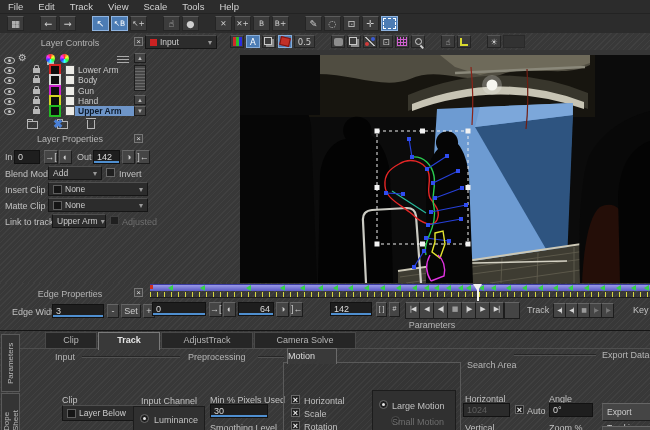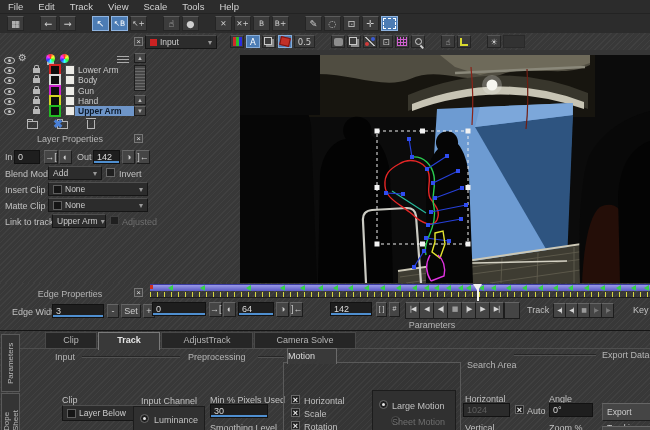--- a/index.html
+++ b/index.html
@@ -140,20 +140,21 @@
       <span class="tool">✎</span>
       <span class="tool">◌</span>
       <span class="tool">⊡</span>
       <span class="tool">✛</span>
       <span class="tool active">
         <i class="ic-marq"></i>
       </span>
     </div>
 
   <div class="ab hatch" style="left:0;top:33px;width:650px;height:17px;z-index:2">
+    <div class="ptitle ab" style="left:0;top:5px;width:140px">Layer Controls</div>
     <span class="xbtn ab" style="left:134px;top:4px"></span>
     <div class="dd ab" style="left:145px;top:2px;width:72px">
       <span class="dsw" style="border: none; background-color: rgb(204, 34, 34);"></span>
       <span>Input</span>
     </div>
     <div class="ab" style="left:230px;top:2px;display:flex;gap:2px;align-items:center">
         <span class="vtool">
           <i class="ic-rgb"></i>
         </span>
         <span class="vtool active">A</span>
@@ -429,21 +430,21 @@
         <span class="kf" style="left: 466px; top: 0px; border-right-color: rgb(53, 208, 74);"></span>
         <span class="kf" style="left: 481px; top: 0px; border-right-color: rgb(53, 208, 74);"></span>
         <span class="kf" style="left: 494px; top: 0px; border-right-color: rgb(53, 208, 74);"></span>
       </div>
     <div class="ab" style="left:150px;top:9px;width:500px;height:6px;
          background:repeating-linear-gradient(90deg,#d6d640 0 1px,transparent 1px 7px);border-bottom:1px solid #1d1d1d"></div>
 
     <div class="fld acc ab" style="left:152px;top:19px;width:54px">0</div>
     <div class="btn ab" style="left:209px;top:19px;width:13px;height:15px">→[</div>
     <div class="btn ab" style="left:223px;top:19px;width:13px;height:15px">◐</div>
-    <div class="fld acc ab" style="left:238px;top:19px;width:36px;text-align:left">64</div>
+    <div class="fld acc ab" style="left:238px;top:19px;width:36px;text-align:right">64</div>
     <div class="btn ab" style="left:276px;top:19px;width:13px;height:15px">◑</div>
     <div class="btn ab" style="left:290px;top:19px;width:13px;height:15px">]←</div>
     <div class="fld acc ab" style="left:330px;top:19px;width:42px">142</div>
     <div class="btn ab" style="left:376px;top:19px;width:11px;height:15px;font-size:7px">[ ]</div>
     <div class="btn ab" style="left:389px;top:19px;width:11px;height:15px;font-size:7px">#</div>
 
     <div class="tbtn" style="left:405px;top:19px">|◀</div>
     <div class="tbtn" style="left:419px;top:19px">◀</div>
     <div class="tbtn" style="left:433px;top:19px">◀|</div>
     <div class="tbtn" style="left:447px;top:19px;color:#9a9a9a">■</div>
@@ -496,21 +497,21 @@
     <span class="cb ab" style="left:291px;top:64px"></span>
     <span class="lbl ab" style="left:304px;top:65px">Horizontal</span>
     <span class="cb ab" style="left:291px;top:77px"></span>
     <span class="lbl ab" style="left:304px;top:78px">Scale</span>
     <span class="cb ab" style="left:291px;top:90px"></span>
     <span class="lbl ab" style="left:304px;top:91px">Rotation</span>
     <div class="inbox" style="left:372px;top:59px;width:82px;height:40px">
       <span class="radio on ab" style="left:6px;top:9px"></span>
       <span class="lbl ab" style="left:19px;top:10px">Large Motion</span>
       <span class="radio off ab" style="left:6px;top:25px"></span>
-      <span class="lbl dim ab" style="left:19px;top:26px">Sheet Motion</span>
+      <span class="lbl dim ab" style="left:19px;top:26px">Small Motion</span>
     </div>
 
     <span class="gtitle" style="left:467px;top:29px">Search Area</span>
     <div class="gline" style="left:514px;top:23px;width:82px"></div>
     <span class="lbl ab" style="left:465px;top:63px">Horizontal</span>
     <div class="fld dis ab" style="left:463px;top:72px;width:47px">1024</div>
     <span class="cb ab" style="left:515px;top:74px"></span>
     <span class="lbl ab" style="left:527px;top:75px">Auto</span>
     <span class="lbl ab" style="left:549px;top:63px">Angle</span>
     <div class="fld ab" style="left:549px;top:72px;width:44px">0°</div>

